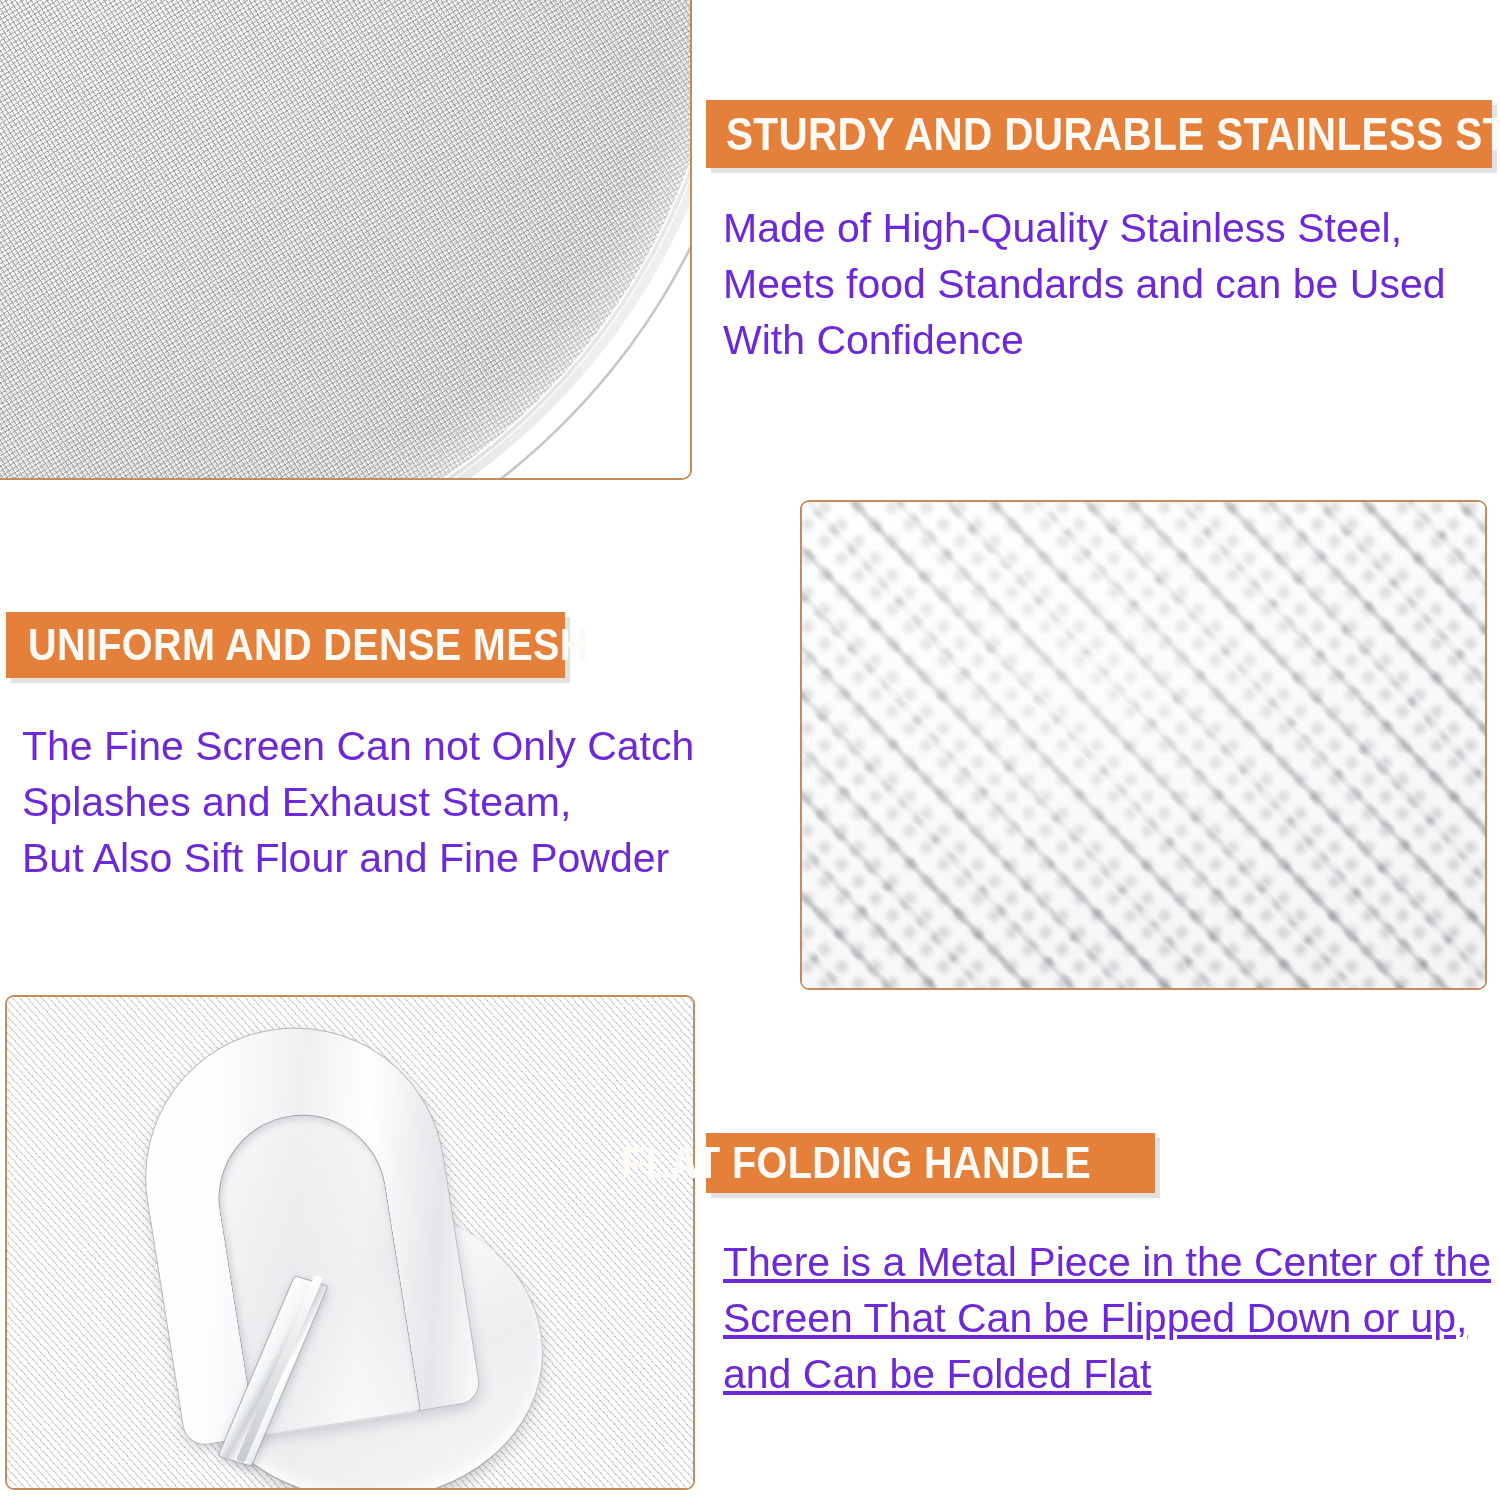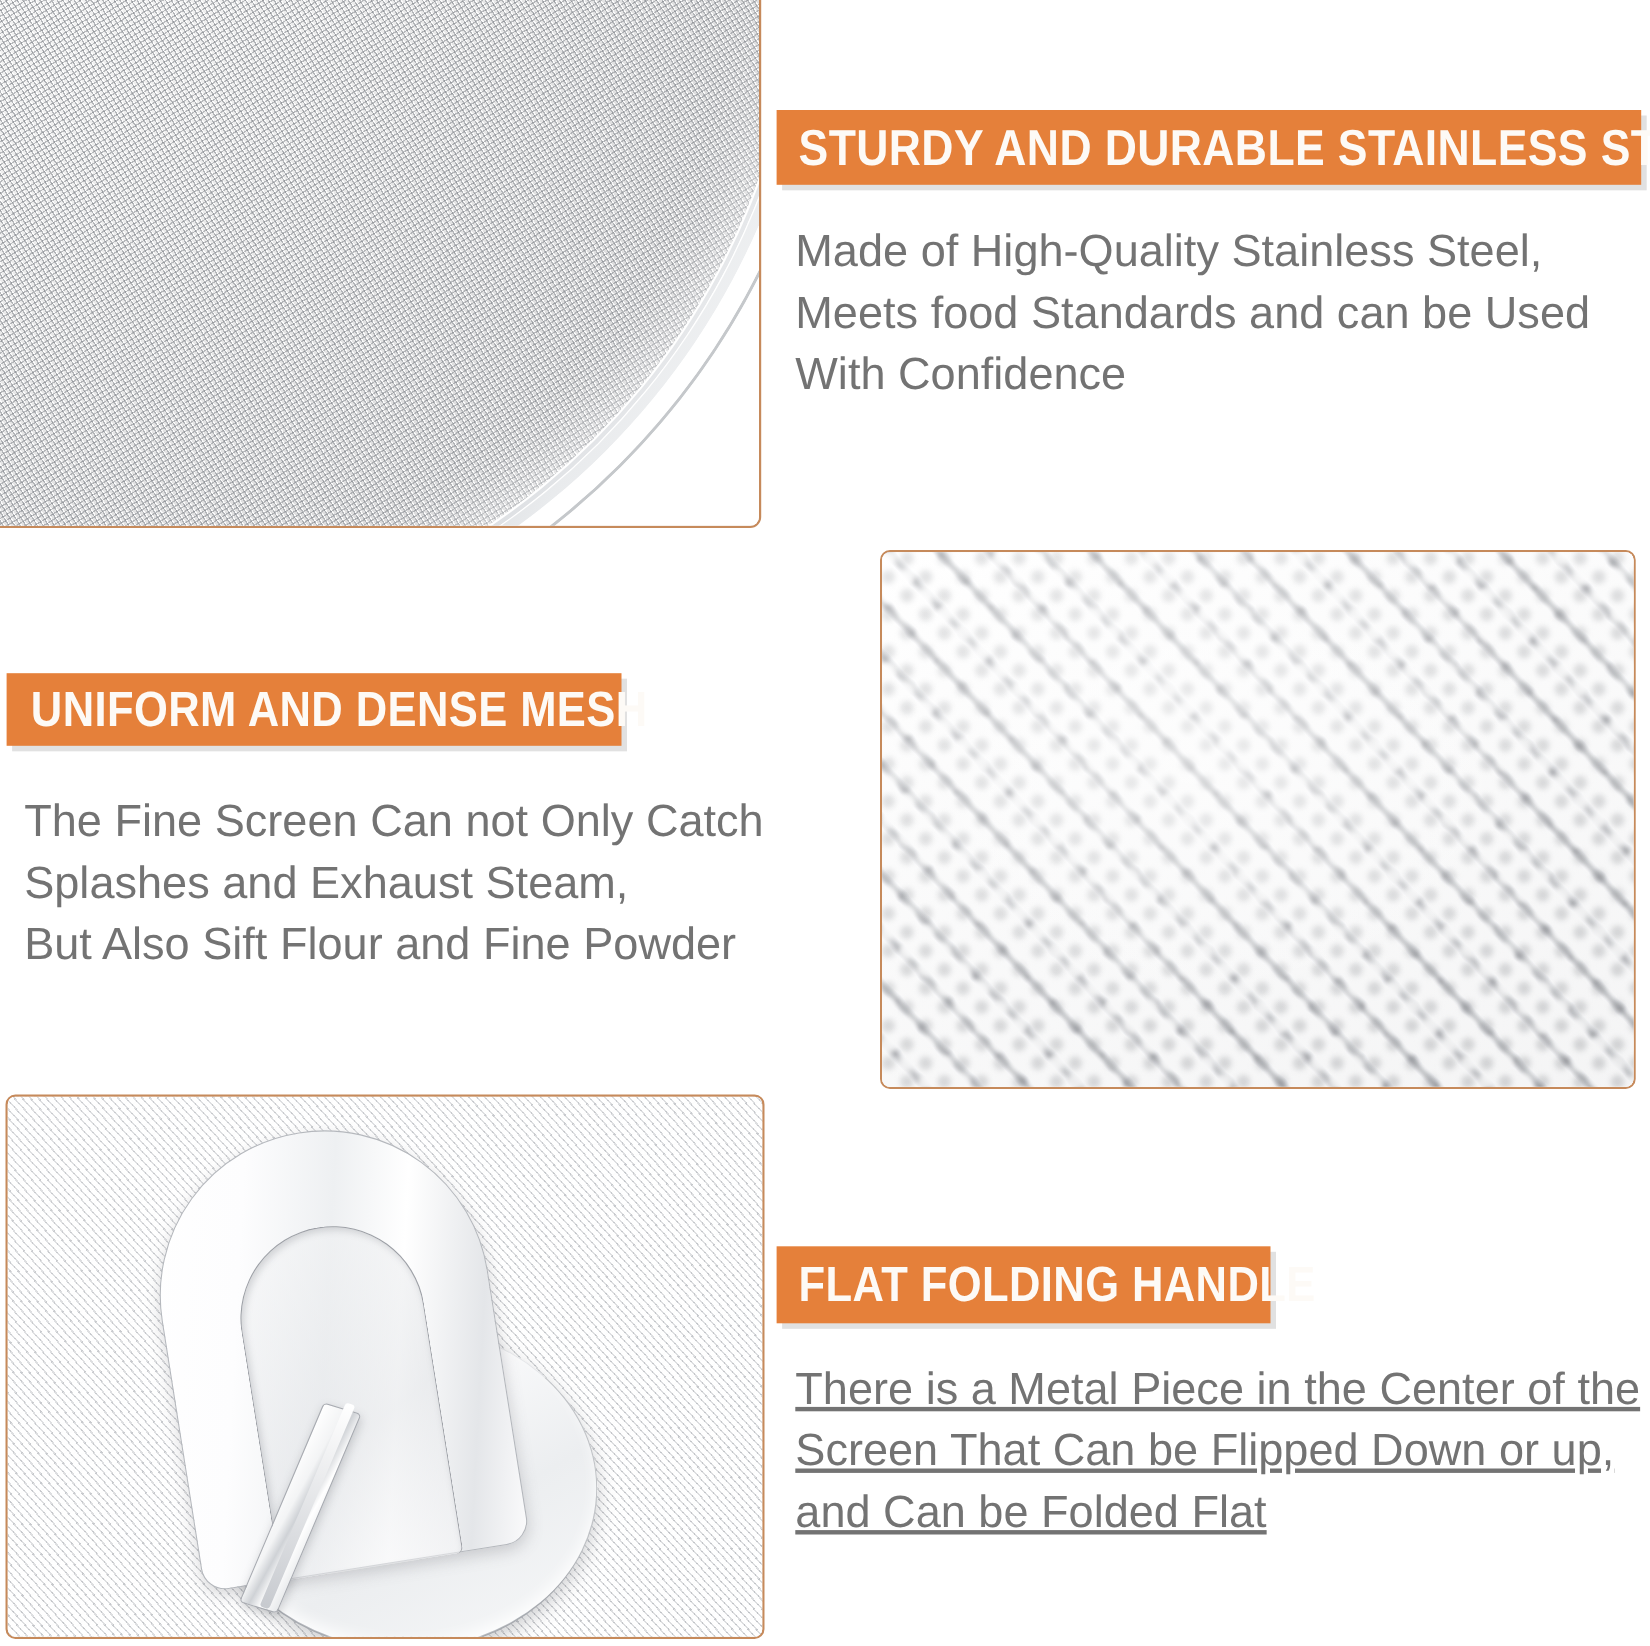--- a/index.html
+++ b/index.html
@@ -211,27 +211,27 @@
     font-stretch:condensed;
     letter-spacing:.4px;
     transform:scaleX(.88);
     transform-origin:left center;
     white-space:nowrap;
   }
   #bar-sturdy   { left:706px; top:100px;  width:786px; height:68px; }
   #bar-sturdy   .bar-text{ font-size:46px; margin-left:20px; }
   #bar-mesh     { left:6px;   top:612px;  width:559px; height:66px; }
   #bar-mesh     .bar-text{ font-size:45px; margin-left:22px; }
-  #bar-handle   { left:706px; top:1133px; width:449px; height:70px; }
+  #bar-handle   { left:706px; top:1133px; width:449px; height:60px;justify-content:flex-end; }
   #bar-handle   .bar-text{ font-size:45px; margin-left:20px; }
 
   
   .body-text{
     position:absolute;
-    color:#737373;
+    color:#6d28d9;
     font-family:"Liberation Sans Narrow","Liberation Sans",sans-serif;
     font-weight:400;
     font-size:41px;
     line-height:56px;
     letter-spacing:0px;
     white-space:pre-line;
   }
   #text-sturdy { left:723px; top:200px;  width:760px; }
   #text-mesh   { left:22px;  top:718px;  width:690px; }
   #text-handle { left:723px; top:1234px; width:770px;text-decoration:underline; }

